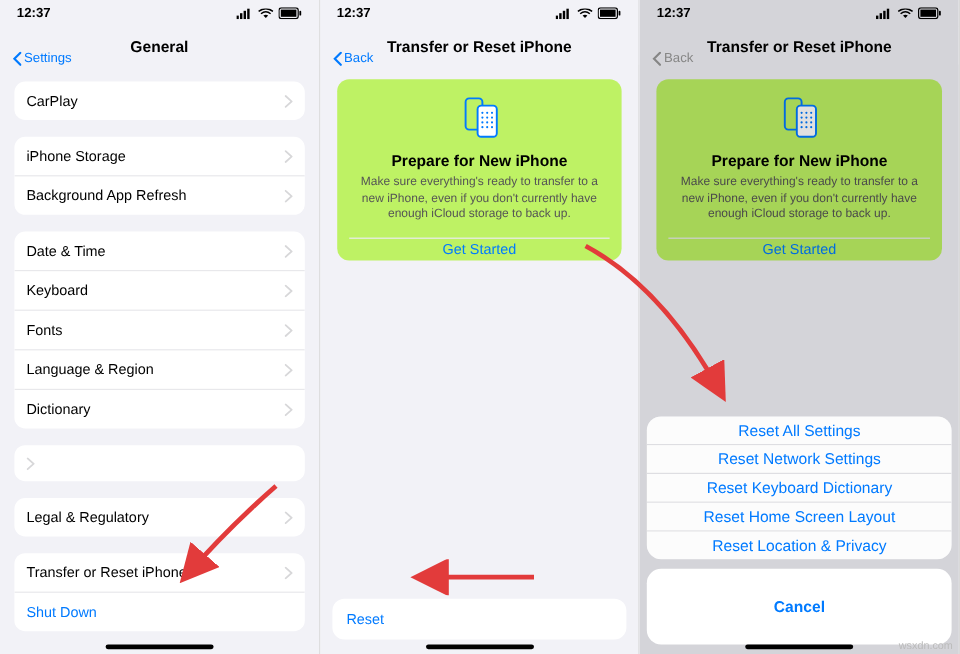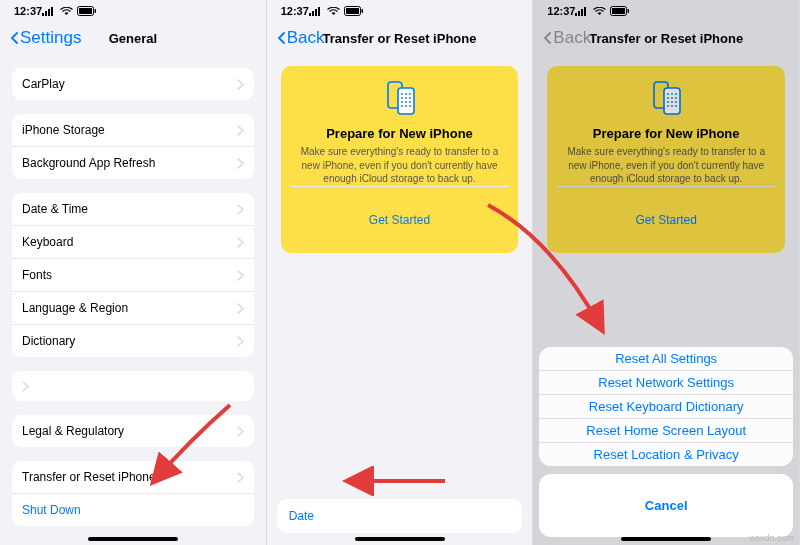--- a/index.html
+++ b/index.html
@@ -1,38 +1,38 @@
 <!DOCTYPE html>
 <html><head>
 <meta charset="utf-8">
 <style>
   * { box-sizing: border-box; margin: 0; padding: 0; font-family: -apple-system, BlinkMacSystemFont, "Segoe UI", Helvetica, Arial, sans-serif; }
   body { background: #fff; width: 800px; height: 545px; display: flex; position: relative; }
   .phone { flex: 1; background: #f2f2f7; display: flex; flex-direction: column; border-right: 1px solid #d9d9d9; overflow: hidden; position: relative; }
   .phone:last-child { border-right: none; }
   .phone.dimmed::after { content:""; position:absolute; inset:0; background:rgba(0,0,0,0.12); pointer-events:none; z-index:1; }
-  .status-bar { height: 22px; display: flex; align-items: center; padding: 0 14px; font-size: 11px; font-weight: 600; background:#f2f2f7; }
+  .status-bar { height: 22px; display: flex; align-items: center; justify-content: space-between; padding: 0 14px; font-size: 11px; font-weight: 600; background:#f2f2f7; }
   .status-right { display: flex; align-items: center; gap: 4px; }
   .sig-icon, .wifi-icon, .bat-icon { display:inline-block; }
   .navbar { display:flex; align-items:center; justify-content:center; height:32px; position:relative; background:#f2f2f7; }
   .navbar-title { font-size:13px; font-weight:600; }
-  .back-btn { position:absolute; left:10px; top:6px; display:flex; align-items:center; gap:2px; color:#007aff; font-size:17px; }
+  .back-btn { position:absolute; left:10px; top:21px; display:flex; align-items:center; gap:2px; color:#007aff; font-size:11px; }
   .back-btn.disabled { color:#999; }
   .chev { width:8px; height:12px; }
   .content { flex:1; overflow:hidden; padding:0 6px; }
   .group { margin: 14px 6px 0 6px; background:#fff; border-radius:9px; overflow:hidden; }
   .row { display:flex; align-items:center; justify-content:space-between; padding:9px 10px; font-size:12px; border-bottom:1px solid #e8e8eb; min-height:30px; }
   .row:last-child { border-bottom:none; }
   .row .label { color:#000; }
   .row .label.link { color:#007aff; }
   .chev-r { width:7px; height:11px; opacity:0.35; }
-  .card { margin:12px 8px 0 8px; background:#fde047; border-radius:10px; padding:14px 10px 0 10px; text-align:center; }
+  .card { margin:12px 8px 0 8px; background:#bef264; border-radius:10px; padding:14px 10px 0 10px; text-align:center; }
   .card-title { font-size:13px; font-weight:600; margin:10px 0 4px; }
   .card-desc { font-size:10px; color:#555; line-height:1.35; padding:0 4px; }
-  .card-action { color:#007aff; font-size:12px; padding:26px 0; border-top:1px solid #ececef; margin-top:0; }
+  .card-action { color:#007aff; font-size:12px; padding:2px 0; border-top:1px solid #ececef; margin-top:12px; }
   .bottom-group { position:absolute; bottom:12px; left:10px; right:10px; background:#fff; border-radius:10px; overflow:hidden; }
   .brow { padding:10px 12px; font-size:12px; color:#007aff; border-bottom:1px solid #ececef; }
   .brow:last-child{border-bottom:none;}
   .home-ind { position:absolute; bottom:4px; left:50%; transform:translateX(-50%); width:90px; height:4px; border-radius:3px; background:#000; z-index:5; }
   .sheet { position:absolute; left:6px; right:6px; bottom:8px; z-index:5; }
   .sheet-group { background:#f4f4f6; border-radius:12px; overflow:hidden; margin-bottom:8px; }
   .sheet-item { text-align:center; padding:4px 0; font-size:13px; color:#007aff; border-bottom:1px solid #dedee2; background:rgba(255,255,255,0.7); }
   .sheet-item:last-child{border-bottom:none;}
   .sheet-cancel { background:#fff; border-radius:12px; text-align:center; padding:24px 0; font-size:13px; color:#007aff; font-weight:600; }
   .devices-svg { width:40px; height:36px; }
@@ -207,21 +207,21 @@
           <circle cx="22" cy="26" r="0.9" fill="#007aff"></circle>
           <circle cx="26" cy="26" r="0.9" fill="#007aff"></circle>
           <circle cx="30" cy="26" r="0.9" fill="#007aff"></circle>
         </svg>
       <div class="card-title">Prepare for New iPhone</div>
       <div class="card-desc">Make sure everything's ready to transfer to a new iPhone, even if you don't currently have enough iCloud storage to back up.</div>
       <div class="card-action">Get Started</div>
     </div>
   </div>
   <div class="bottom-group">
-    <div class="brow">Date</div>
+    <div class="brow">Reset</div>
   </div>
   <div class="home-ind"></div>
 </div>
 
 <div class="phone dimmed">
   <div class="status-bar">
     <span>12:37</span>
     <span class="status-right">
       <svg class="sig-icon" width="14" height="9" viewBox="0 0 14 9">
           <rect x="0" y="6" width="2" height="3" fill="#000"></rect>

